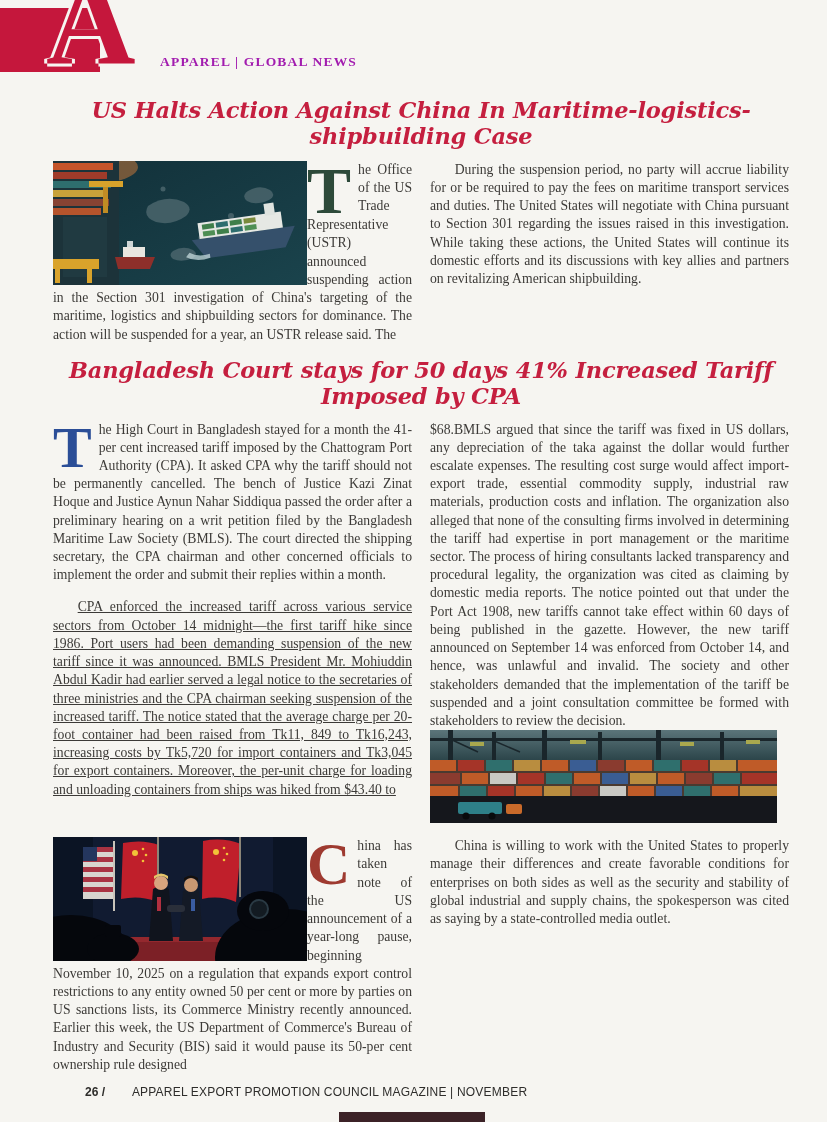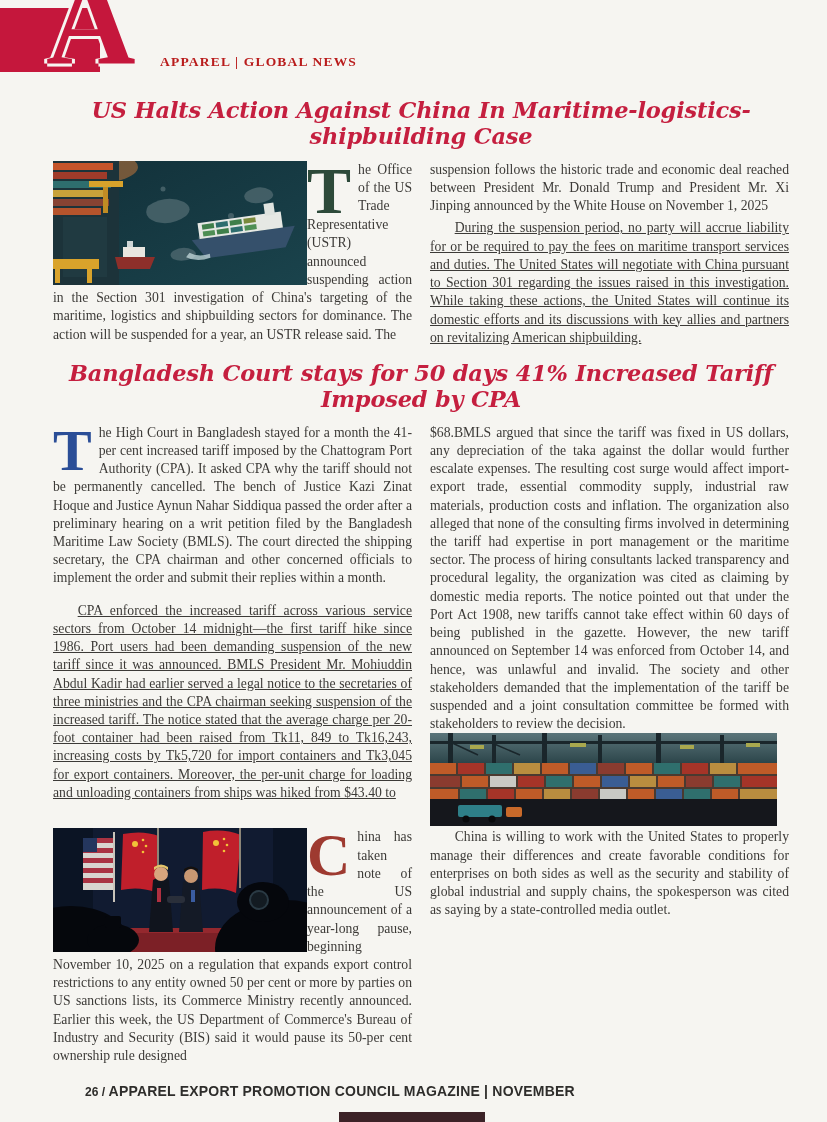--- a/index.html
+++ b/index.html
@@ -11,21 +11,21 @@
   
   .hdr{position:relative;height:84px;overflow:hidden;}
   .hdr-block{position:absolute;left:0;top:8px;width:100px;height:64px;background:#c5173c;}
   .hdr-a{
     position:absolute;left:46px;top:-40px;font-family:"Liberation Serif",serif;
     font-weight:bold;font-size:124px;line-height:1;color:#c5173c;
     text-shadow:-3px 0 0 #f6f5f1,3px 0 0 #f6f5f1,0 3px 0 #f6f5f1;
   }
   .hdr-brand{
     position:absolute;left:160px;top:54px;font-size:13.5px;font-weight:bold;
-    letter-spacing:1.2px;color:#b91c1c;font-family:"Liberation Serif",serif;
+    letter-spacing:1.2px;color:#a21caf;font-family:"Liberation Serif",serif;
   }
   
   .content{padding:0 38px 0 53px;}
   h2.headline{
     font-family:"DejaVu Serif",serif;font-style:italic;font-weight:bold;
     color:#c51f3f;text-align:center;font-size:22.5px;line-height:1.15;
     margin:14px 0 11px 0;letter-spacing:-0.2px;
   }
   .cols{display:flex;gap:18px;}
   .col{flex:1 1 0;min-width:0;}
@@ -39,28 +39,28 @@
     float:left;font-family:"Liberation Serif",serif;font-weight:bold;
     margin:4px 7px 0 0;line-height:0.78;
   }
   .dc-green{color:#2d4a3a;font-size:66px;}
   .dc-blue{color:#2b4e97;font-size:58px;}
   .dc-red{color:#9e3a30;font-size:60px;}
   figure.photo{margin:0;padding:0;}
   .photo-float{float:left;width:254px;height:124px;margin:4px 11px 6px 0;}
   .photo svg{display:block;width:100%;height:100%;}
   .photo-wide{width:347px;height:93px;margin:10px 0 0 3px;}
-  .sec{margin-top:2px;}
+  .sec{margin-top:14px;}
   
   .footer{
     position:absolute;left:85px;top:1082px;font-family:"Liberation Sans",sans-serif;
     color:#2e2d2b;white-space:nowrap;
   }
   .footer .pg{font-size:12px;font-weight:bold;}
-  .footer .ft{font-size:14px;font-weight:bold;letter-spacing:0.2px;}
+  .footer .ft{font-size:12px;font-weight:normal;letter-spacing:0.2px;padding-left:24px;}
   .bottom-mark{position:absolute;left:339px;top:1112px;width:146px;height:10px;background:#3c2227;}
   .clearfix::after{content:"";display:block;clear:both;}
 </style>
 </head>
 <body>
 
 <div class="page">
 
   <div class="hdr">
     <div class="hdr-block"></div>
@@ -133,21 +133,20 @@
                     <rect x="192" y="65" width="12" height="5" fill="#4f8f55"></rect>
                 </g>
                 <rect x="214" y="46" width="10" height="12" fill="#dfe3df"></rect>
                 <path d="M134 84 q8 6 20 4 l0 4 q-14 3 -24 -4 z" fill="#cfe3e4" opacity="0.7"></path>
               </g>
             </svg>
           </figure>
           <p class="body"><span class="dropcap dc-green">T</span><span>he Office of the US Trade Representative (USTR) announced suspending action in the Section 301 investigation of China's targeting of the maritime, logistics and shipbuilding sectors for dominance. The action will be suspended for a year, an USTR release said. The</span></p>
         </div>
         <div class="col">
-          <p class="body">suspension follows the historic trade and economic deal reached between President Mr. Donald Trump and President Mr. Xi Jinping announced by the White House on November 1, 2025</p>
           <p class="body indent">During the suspension period, no party will accrue liability for or be required to pay the fees on maritime transport services and duties. The United States will negotiate with China pursuant to Section 301 regarding the issues raised in this investigation. While taking these actions, the United States will continue its domestic efforts and its discussions with key allies and partners on revitalizing American shipbuilding.</p>
         </div>
       </div>
     </section>
 
     <section class="sec">
       <h2 class="headline">Bangladesh Court stays for 50 days 41% Increased Tariff Imposed by CPA</h2>
       <div class="cols">
         <div class="col">
           <p class="body"><span class="dropcap dc-blue">T</span><span>he High Court in Bangladesh  stayed for a month the 41-per cent increased tariff imposed by the Chattogram Port Authority (CPA). It asked CPA why the tariff should not be permanently cancelled. The bench of Justice Kazi Zinat Hoque and Justice Aynun Nahar Siddiqua passed the order after a preliminary hearing on a writ petition filed by the Bangladesh Maritime Law Society (BMLS). The court directed the shipping secretary, the CPA chairman and other concerned officials to implement the order and submit their replies within a month.</span></p>

